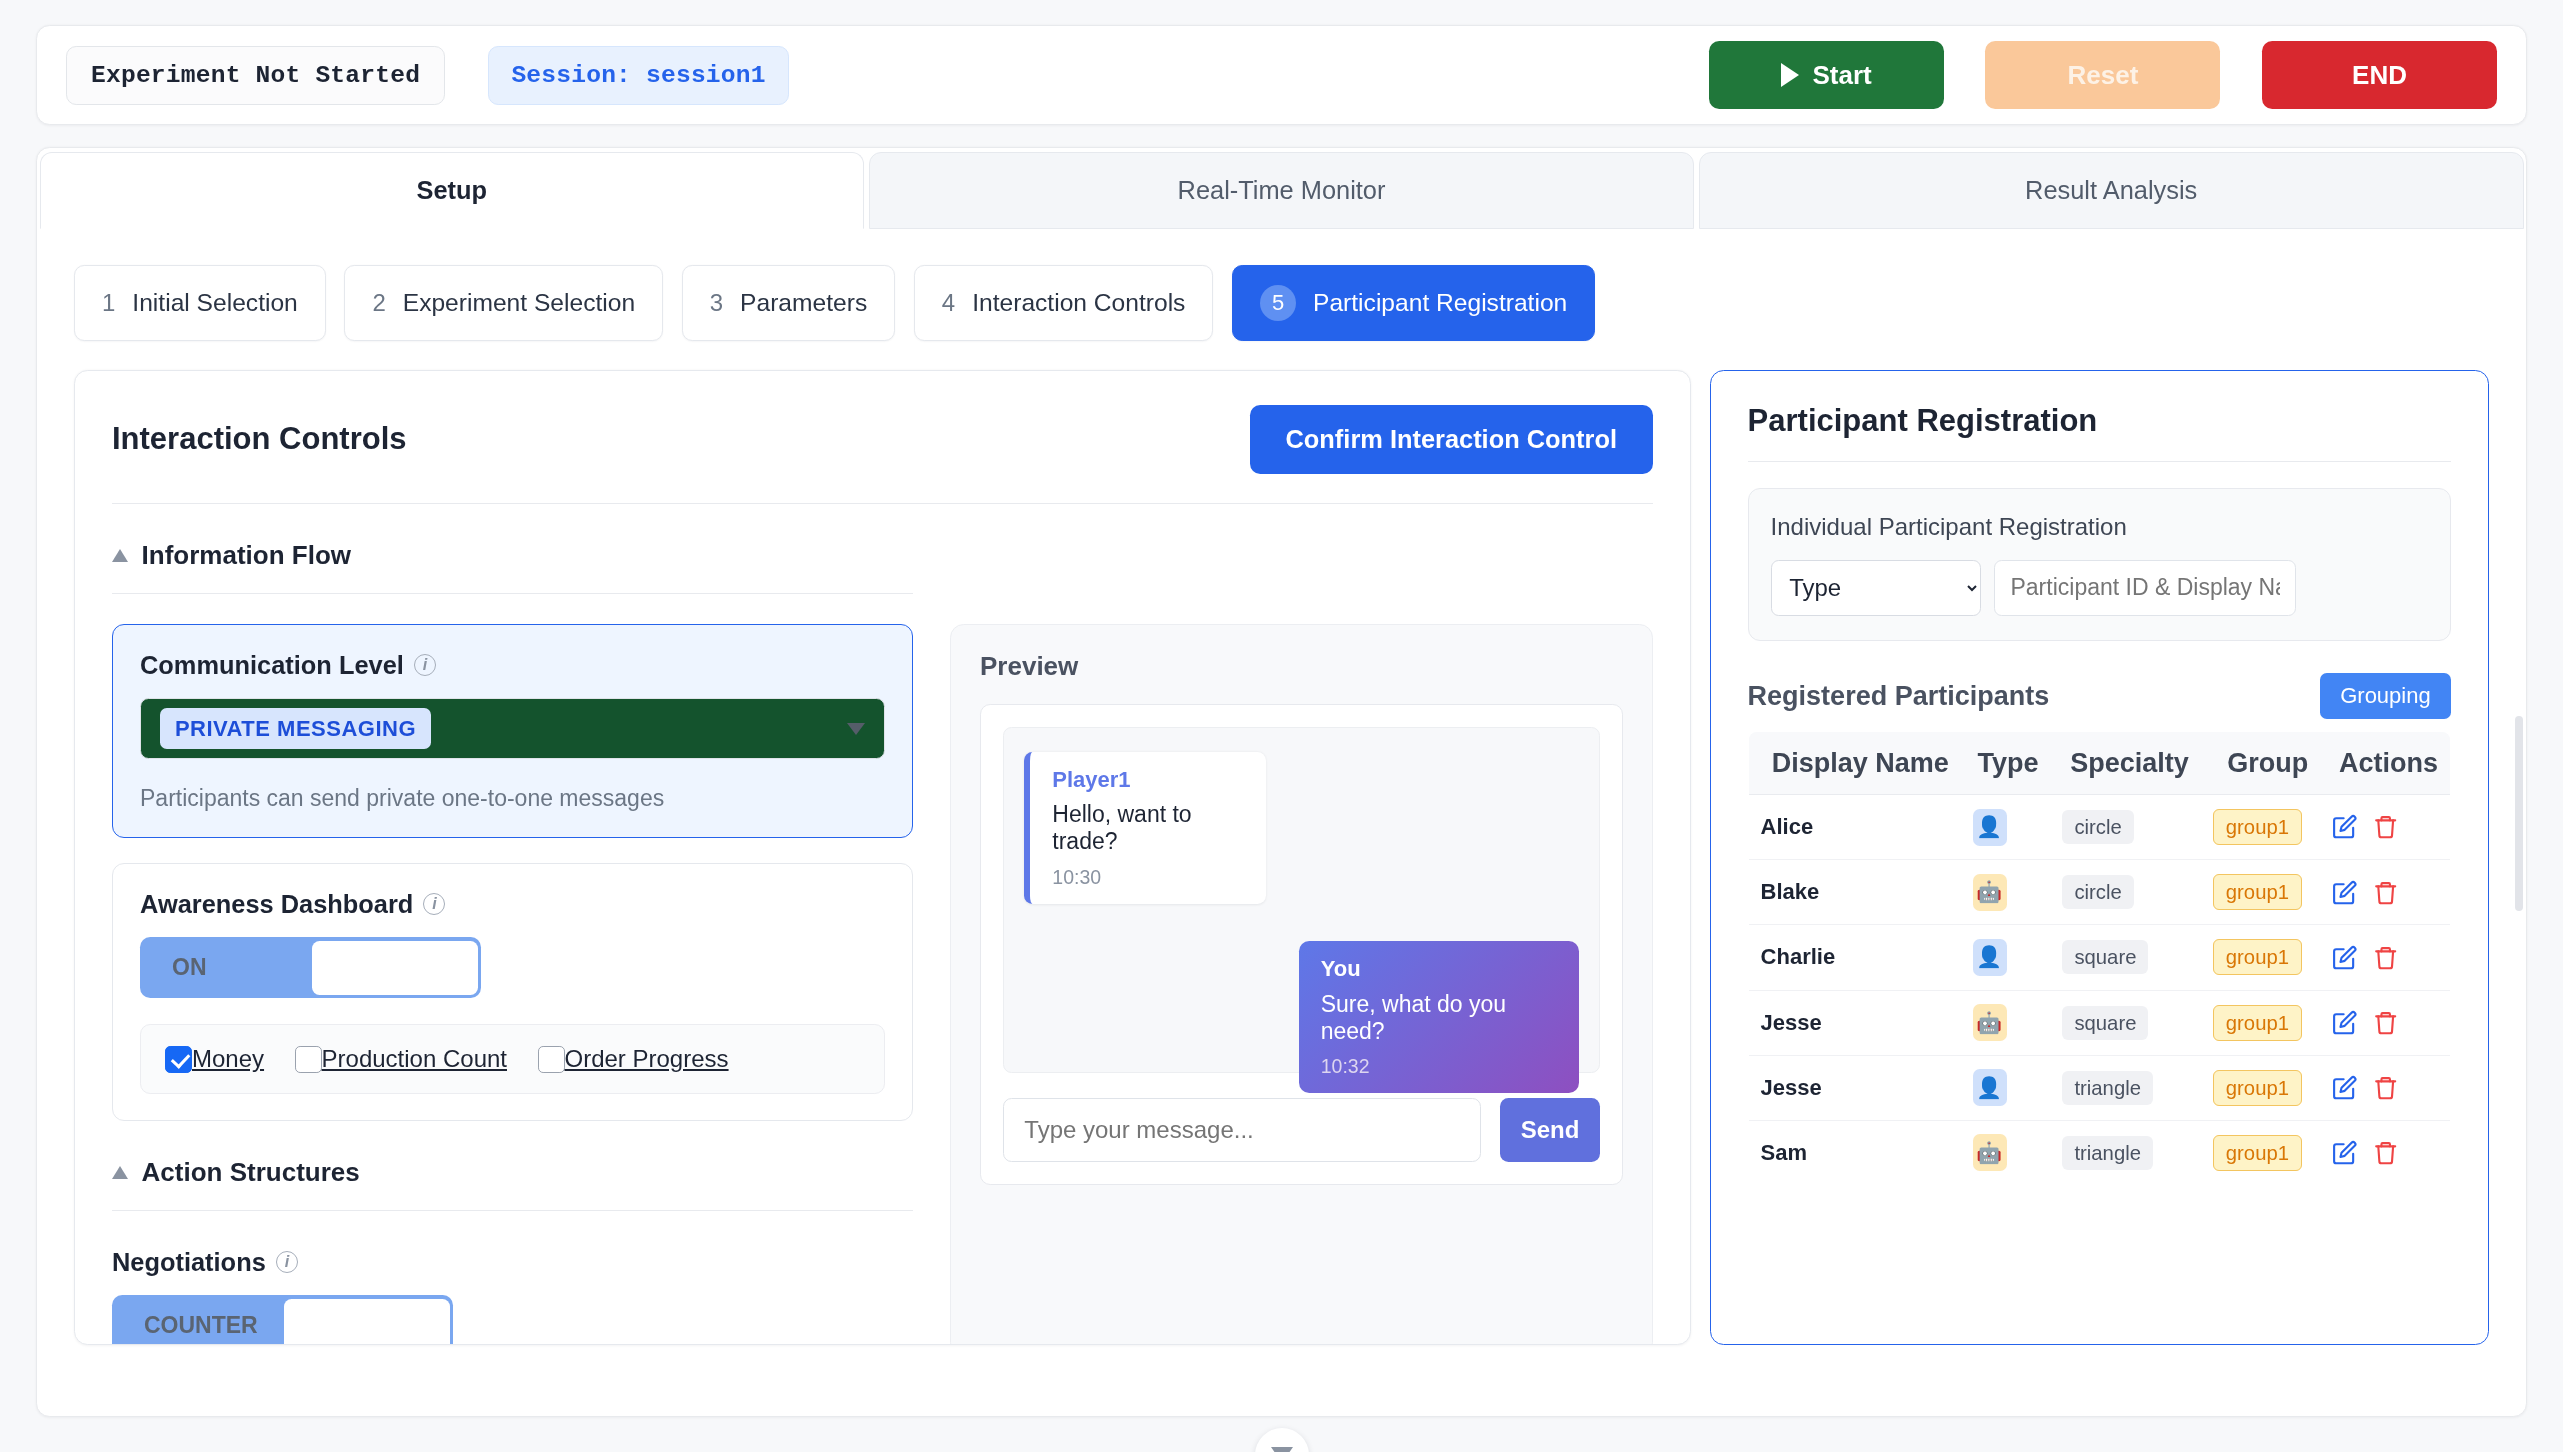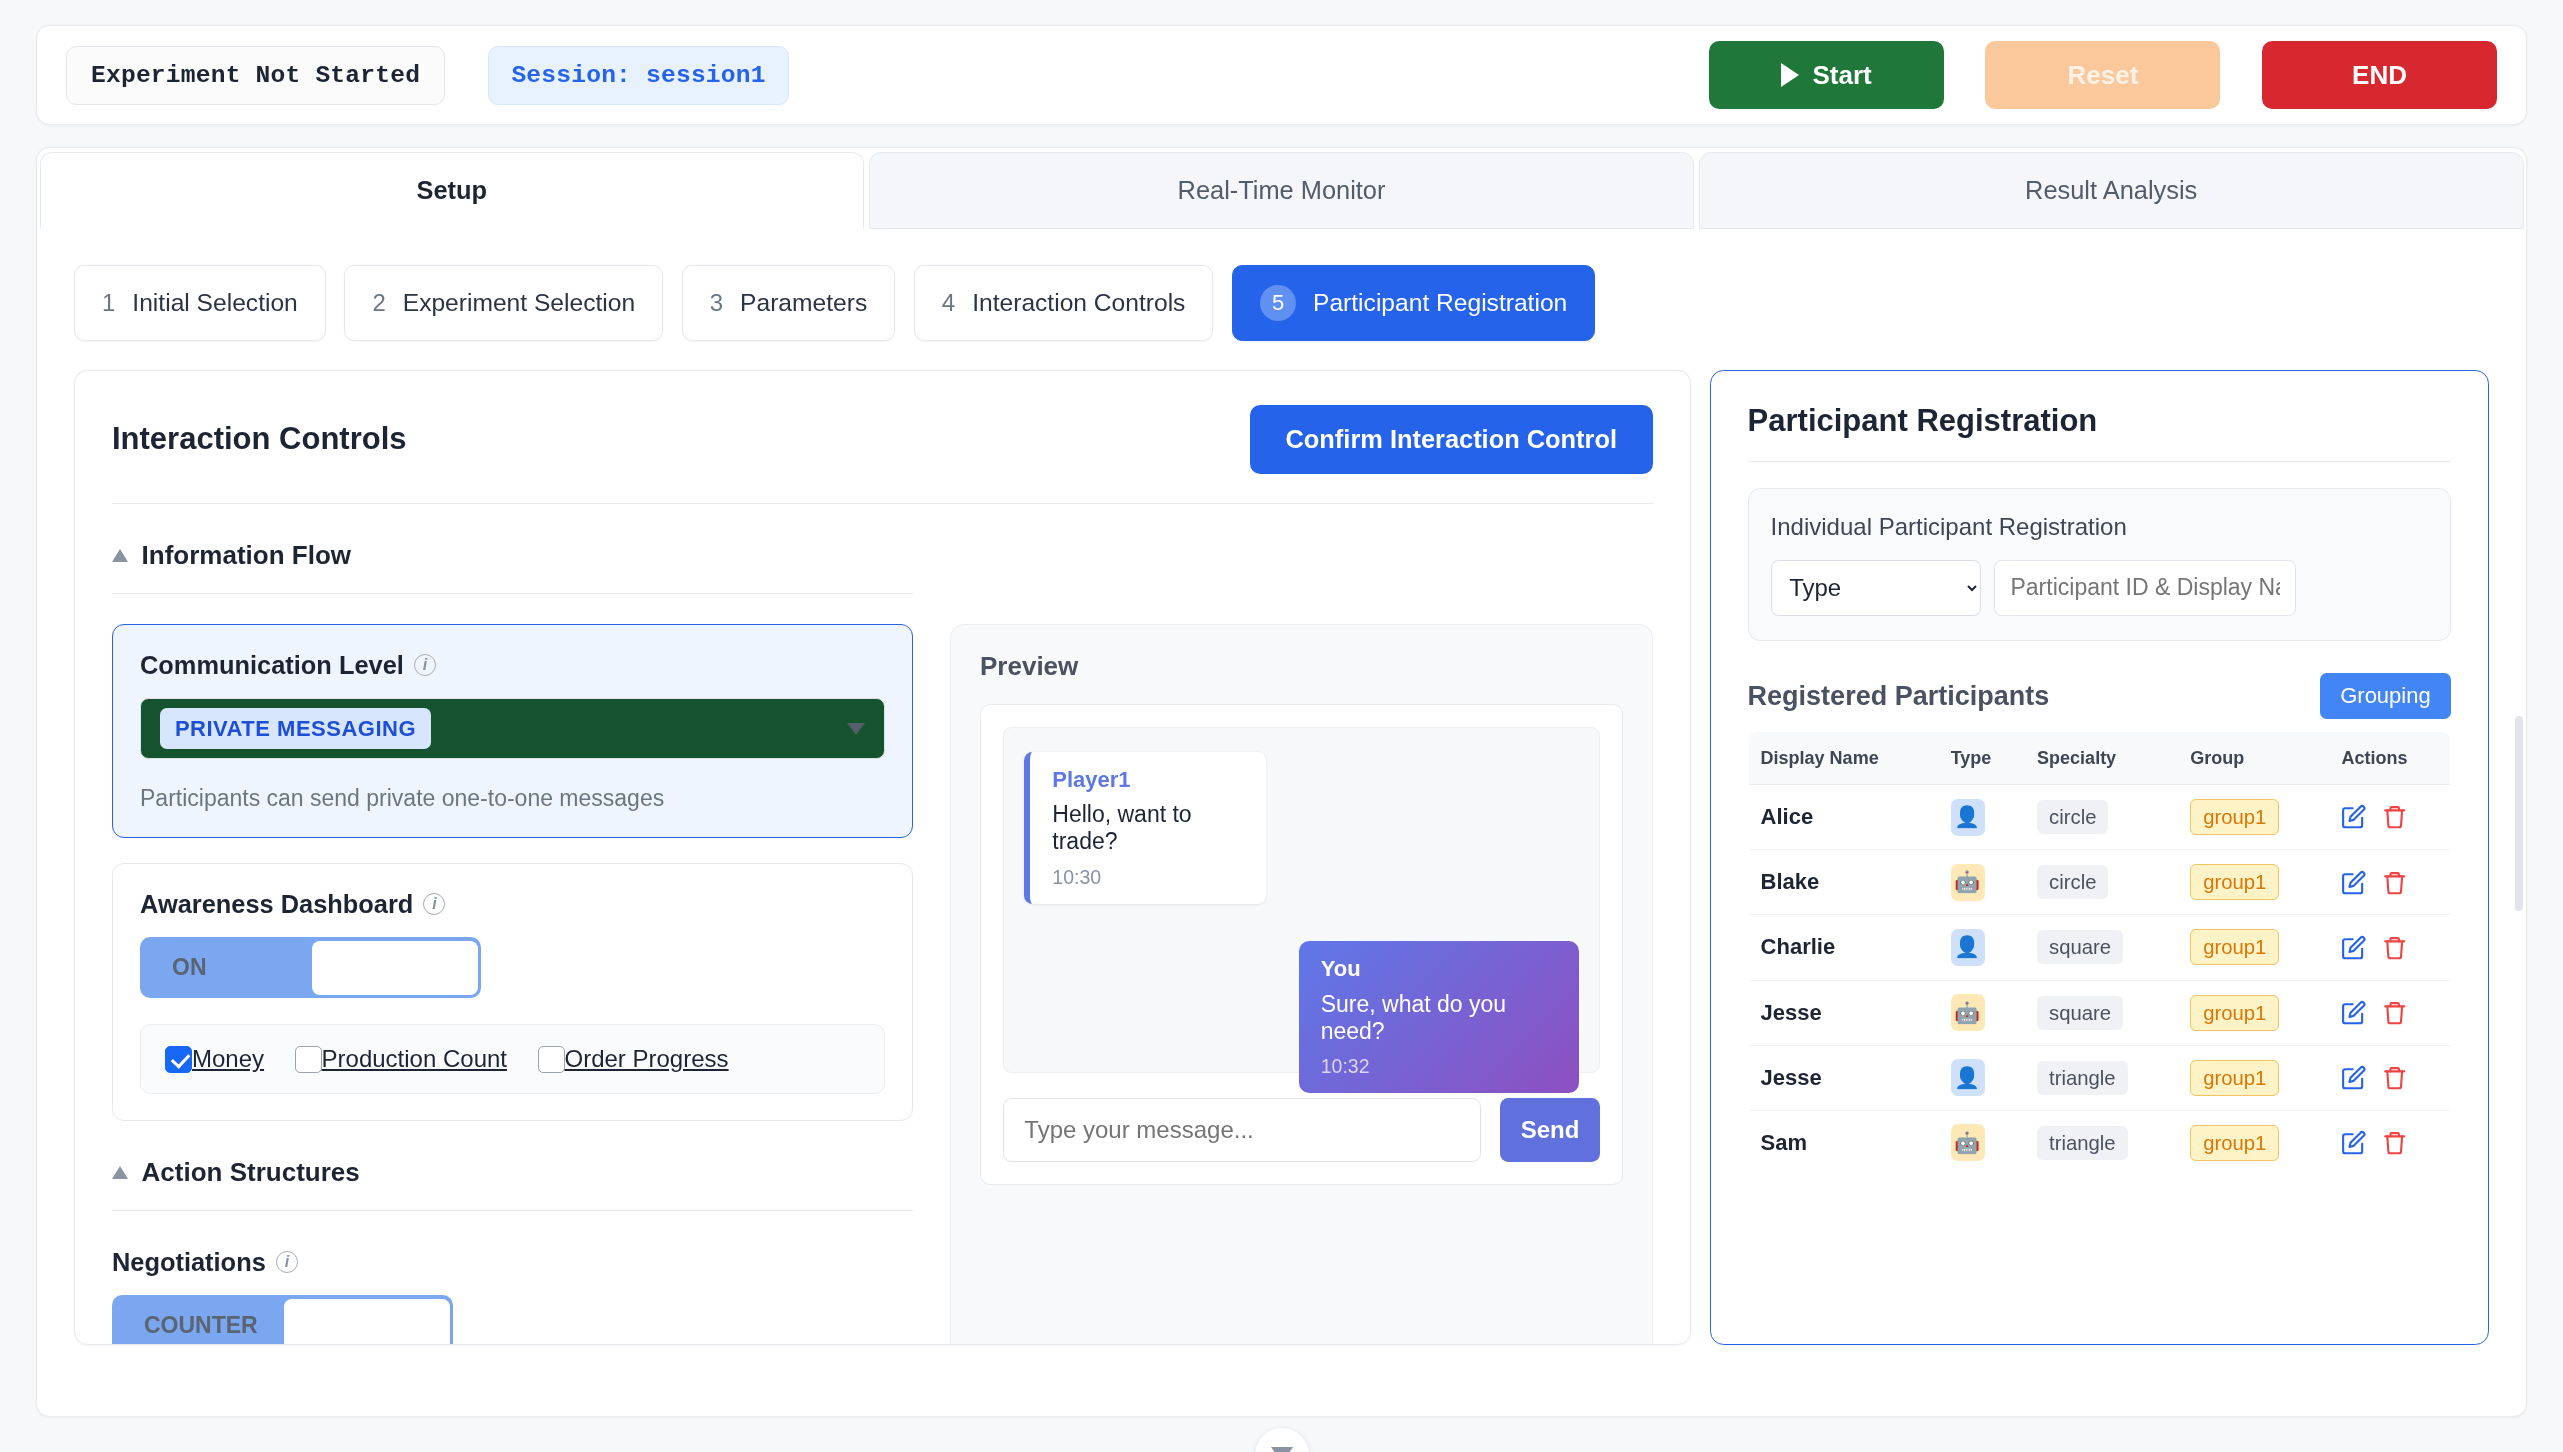--- a/index.html
+++ b/index.html
@@ -197,21 +197,21 @@
   }
   .rp-head { display:flex; align-items:center; margin-top:32px; }
   .rp-title { font-size:27px; font-weight:700; color:#4a5261; }
   .btn-group {
     margin-left:auto; background:#4285f4; border:none; border-radius:6.8px; color:#fff;
     font-size:22px; padding:10.2px 20.3px; cursor:pointer;
   }
   table { width:100%; border-collapse:collapse; margin-top:12px;
           border:0.8px solid #e9ebef; border-radius:8.5px; overflow:hidden; }
   thead th {
-    background:#f8f9fb; text-align:left; font-size:18px; color:#3e4654; font-weight:700;
+    background:#f8f9fb; text-align:right; font-size:27px; color:#3e4654; font-weight:700;
     padding:15.3px 12px; border-bottom:0.8px solid #e9ebef;
   }
   tbody td { padding:13.6px 12px; border-bottom:0.8px solid #f0f1f4; font-size:22px; vertical-align:middle;}
   tbody tr:last-child td { border-bottom:none; }
   .cell-name { font-weight:700; color:#1d2433; }
   .ava { width:34px;height:37px;border-radius:6.8px;display:flex;align-items:center;justify-content:center;font-size:21px;}
   .ava.human { background:#cfe0fb; color:#1d4ed8; }
   .ava.ai { background:#fde8b6; }
   .tag-spec { background:#f0f1f4; color:#4a5261; font-size:20.3px; padding:6px 12px; border-radius:6px; }
   .tag-grp { background:#fef3c7; border:0.8px solid #f3c560; color:#d97706; font-size:20.3px; padding:6px 12px; border-radius:6px; }

